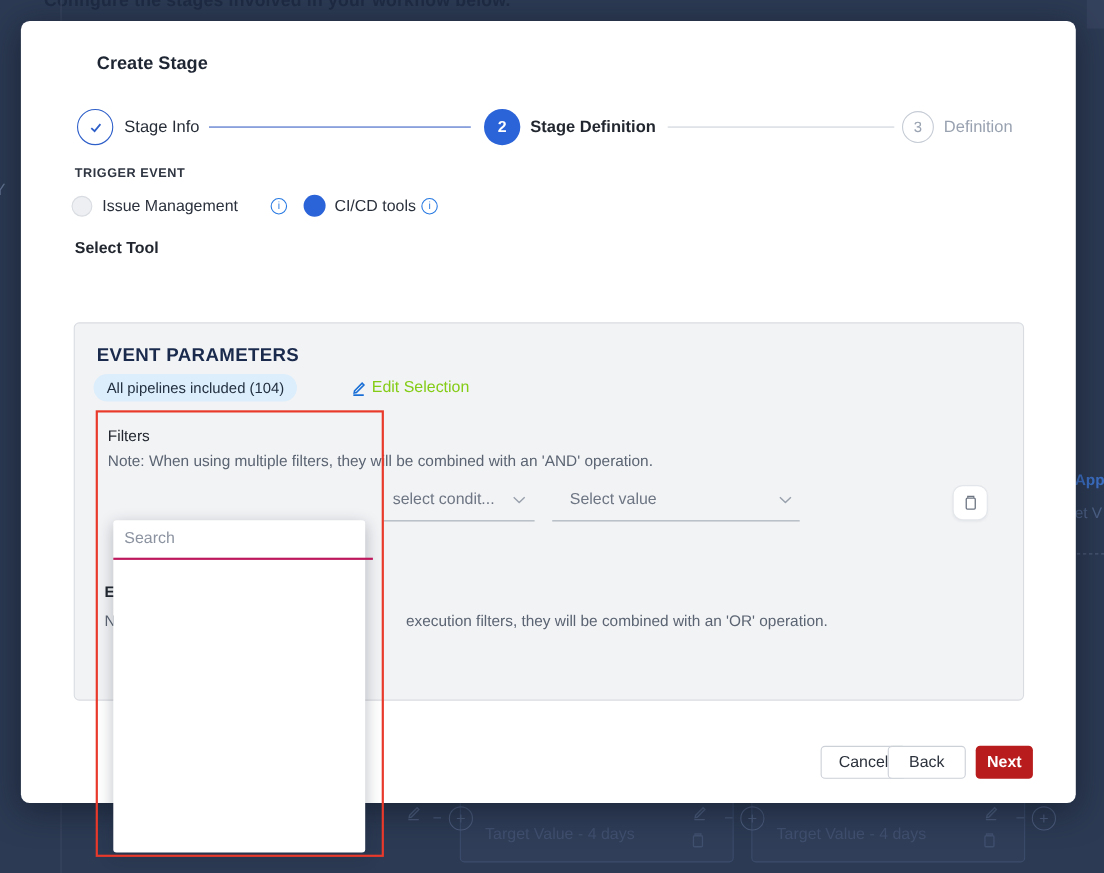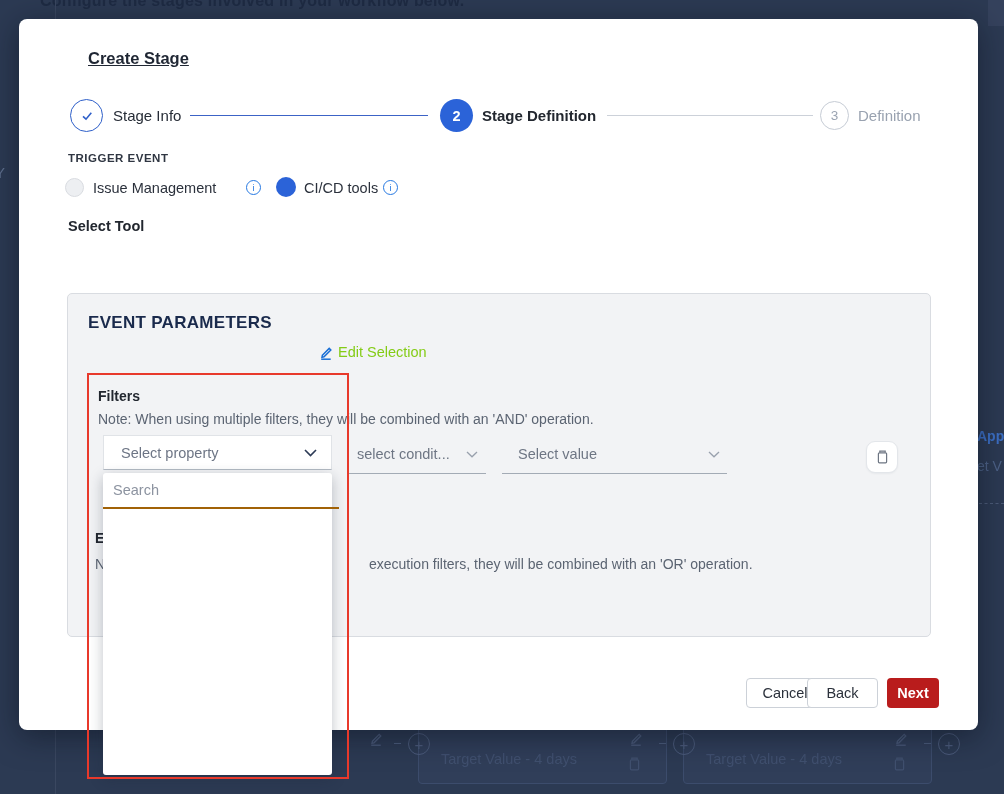--- a/index.html
+++ b/index.html
@@ -18,21 +18,21 @@
   .bg-card-label{top:751px;font-size:14.5px;color:#40506f;white-space:nowrap;z-index:2;}
   .bg-trash{top:756px;color:#40506f;z-index:2;}
   .bg-pencil{top:732px;color:#4b5b7b;z-index:2;}
   .bg-plus{top:733px;width:22px;height:22px;border:1.5px solid #4b5b7b;border-radius:50%;color:#4b5b7b;
            display:flex;align-items:center;justify-content:center;font-size:15px;line-height:1;z-index:2;box-sizing:border-box;}
   .bg-dashlet{top:743px;width:7px;height:1px;background:#4b5b7b;z-index:2;}
   
   .modal{left:19px;top:19px;width:959px;height:711px;background:#fff;border-radius:8px;
          box-shadow:0 6px 30px rgba(8,14,26,.5);z-index:5;}
   .m{z-index:6;}
-  .modal-title{left:88px;top:49px;font-size:16.5px;font-weight:bold;color:#1f2633;text-decoration:underline;}
+  .modal-title{left:88px;top:49px;font-size:16.5px;font-weight:bold;color:#1f2633;}
   
   .step-circle{width:33px;height:33px;border-radius:50%;display:flex;align-items:center;justify-content:center;box-sizing:border-box;}
   .step1{left:70px;top:99px;border:1.5px solid #2e5fc9;color:#2e5fc9;background:#fff;}
   .step2{left:440px;top:99px;background:#2b63d8;color:#fff;font-size:14.5px;font-weight:bold;}
   .step3{left:820px;top:101px;width:29px;height:29px;border:1px solid #c6ccd5;color:#9aa3b1;font-size:13.5px;}
   .step-label{top:107px;font-size:15px;white-space:nowrap;}
   .lbl1{left:113px;color:#272d37;}
   .lbl2{left:482px;color:#22272f;font-weight:bold;}
   .lbl3{left:858px;color:#99a2b0;}
   .step-line1{left:190px;top:115px;width:238px;height:1px;background:#3c63c6;}
@@ -52,39 +52,39 @@
             justify-content:space-between;padding:0 12px 0 11px;box-sizing:border-box;cursor:pointer;}
   .tool-value{font-size:14.5px;color:#2b313c;}
   .chev{color:#99a1ad;display:flex;}
   
   .panel{left:67px;top:293px;width:864px;height:344px;background:#f2f3f5;border:1px solid #d9dce1;border-radius:5px;box-sizing:border-box;}
   .ep-heading{left:88px;top:313px;font-size:17px;font-weight:bold;letter-spacing:.3px;color:#1a2a4c;}
   .pill{left:85px;top:340px;height:25px;line-height:25px;padding:0 12px;border-radius:13px;background:#dceefb;
         font-size:13.5px;color:#233041;white-space:nowrap;}
   .edit-icon{left:319px;top:346px;color:#1a6fd6;}
   .edit-label{left:338px;top:344px;font-size:14.5px;font-weight:normal;color:#84cc16;cursor:pointer;}
-  .filters-heading{left:98px;top:388px;font-size:14px;font-weight:bold;color:#22272f;}
+  .filters-heading{left:98px;top:388px;font-size:14px;font-weight:normal;color:#22272f;}
   .note{font-size:14px;color:#5b6472;white-space:nowrap;}
   .note1{left:98px;top:411px;}
   .prop-box{left:103px;top:435px;width:229px;height:35px;background:#fff;border:1px solid #e0e3e7;border-bottom:1px solid #b3bac3;
             box-sizing:border-box;display:flex;align-items:center;justify-content:space-between;padding:0 14px 0 17px;cursor:pointer;}
   .prop-text{font-size:14.5px;color:#6d7585;}
   .chev-dark{color:#2d3b56;display:flex;}
   .sel-text{font-size:14.5px;color:#6e7684;white-space:nowrap;}
   .underline{height:1px;background:#a3abb5;}
   .trash-btn{left:866px;top:441px;width:32px;height:32px;border-radius:9px;background:#fff;border:1px solid #e3e6ea;
              box-sizing:border-box;display:flex;align-items:center;justify-content:center;color:#6e7683;cursor:pointer;
              box-shadow:0 1px 2px rgba(20,30,50,.05);}
   .exec-e{left:95px;top:530px;font-size:14px;font-weight:bold;color:#22272f;}
   .exec-n{left:95px;top:556px;}
   .note2{left:336px;top:556px;margin-left:33px;}
   
   .dropdown{left:103px;top:473px;width:229px;height:302px;background:#fff;border-radius:3px;z-index:30;
             box-shadow:0 4px 14px rgba(25,35,55,.28);}
-  .search-wrap{left:0;top:0;width:236px;height:36px;border-bottom:2px solid #a16207;box-sizing:border-box;padding-left:36px;}
+  .search-wrap{left:0;top:0;width:236px;height:36px;border-bottom:2px solid #be185d;box-sizing:border-box;padding-left:36px;}
   .search-input{position:absolute;left:0;top:0;width:100%;height:100%;border:none;outline:none;background:transparent;
                 padding:0 10px;font-family:inherit;font-size:14.5px;color:#33415c;box-sizing:border-box;}
   .search-input::placeholder{color:#8c93a0;}
   
   .red-rect{left:87px;top:373px;width:262px;height:406px;border:2px solid #e8392b;box-sizing:border-box;z-index:40;pointer-events:none;}
   
   .btn{top:678px;height:30px;border-radius:4px;font-size:14.5px;display:flex;align-items:center;justify-content:center;
        box-sizing:border-box;cursor:pointer;z-index:6;}
   .btn-plain{background:#fff;border:1px solid #ccd1d8;color:#2b313b;}
   .btn-cancel{left:746px;width:78px;}
@@ -170,39 +170,32 @@
   <div class="abs m radio-label" style="left:93px;">Issue Management</div>
   <div class="abs m info-dot info-blue" style="left:246px;top:180px;">i</div>
   <div class="abs m radio radio-on"></div>
   <div class="abs m radio-label" style="left:304px;">CI/CD tools</div>
   <div class="abs m info-dot info-blue" style="left:383px;top:180px;">i</div>
 
   <div class="abs m tool-label">Select Tool</div>
 
   <div class="abs m panel"></div>
   <div class="abs m ep-heading">EVENT PARAMETERS</div>
+  <div class="abs m pill">All pipelines included (104)</div>
   <span class="abs m edit-icon">
     <svg width="14" height="14" viewBox="0 0 14 14" fill="none" stroke="currentColor" stroke-width="1.5">
         <path d="M3.4 9.2 L10.2 2.4 L11.8 4 L5 10.8 L3 11.2 Z"></path>
         <path d="M2.2 13.2 h9.5"></path>
       </svg>
   </span>
   <div class="abs m edit-label">Edit Selection</div>
 
   <div class="abs m filters-heading">Filters</div>
   <div class="abs m note note1">Note: When using multiple filters, they will be combined with an 'AND' operation.</div>
 
-  <div class="abs m prop-box">
-    <span class="prop-text">Select property</span>
-    <span class="chev-dark">
-      <svg width="13" height="8" viewBox="0 0 13 8" fill="none" stroke="currentColor" stroke-width="1.6">
-          <path d="M1 1 L6.5 6.6 L12 1"></path>
-        </svg>
-    </span>
-  </div>
 
   <div class="abs m sel-text" style="left:357px;top:446px;">select condit...</div>
   <span class="abs m chev" style="left:466px;top:451px;">
     <svg width="12" height="7" viewBox="0 0 12 7" fill="none" stroke="currentColor" stroke-width="1.3">
         <path d="M1 1 L6 5.8 L11 1"></path>
       </svg>
   </span>
   <div class="abs m underline" style="left:349px;top:473px;width:137px;"></div>
 
   <div class="abs m sel-text" style="left:518px;top:446px;">Select value</div>

